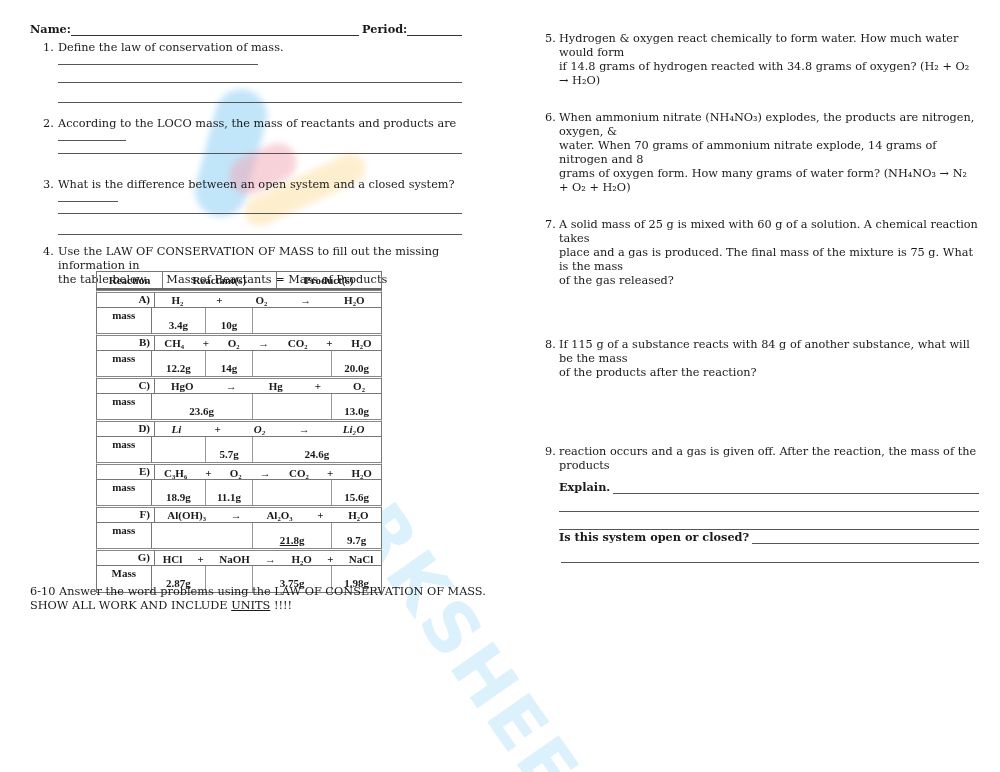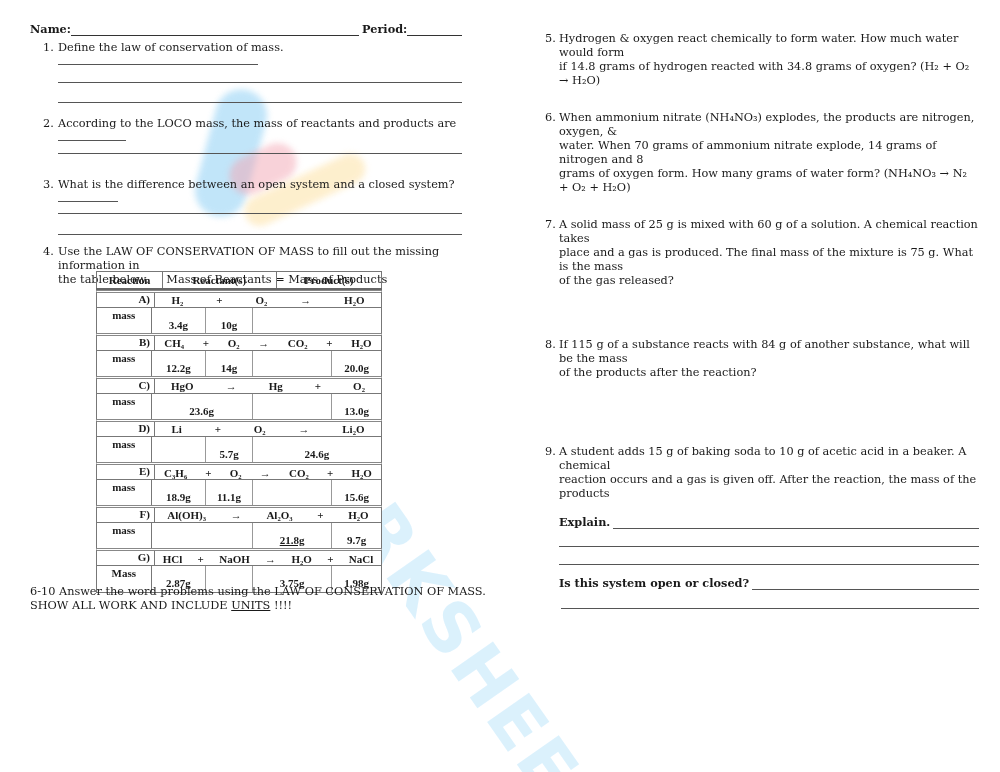--- a/index.html
+++ b/index.html
@@ -146,21 +146,21 @@
       <div style="display: flex; height: 26px; border-right: 1px solid rgb(119, 119, 119); border-bottom: 1px solid rgb(119, 119, 119); border-left: 1px solid rgb(119, 119, 119); border-image: initial; border-top: none; background: rgb(255, 255, 255);">
         <div style="width: 57px; text-align: center; border-right: 1px solid rgb(119, 119, 119); padding-top: 1px; box-sizing: border-box;">mass</div>
         <div style="width: 106px; box-sizing: border-box; border-right: 1px solid rgb(153, 153, 153); display: flex; align-items: flex-end; justify-content: center; padding-bottom: 3px;">23.6g</div>
         <div style="width: 83px; box-sizing: border-box; border-right: 1px solid rgb(153, 153, 153); display: flex; align-items: flex-end; justify-content: center; padding-bottom: 3px;"></div>
         <div style="width: 51px; box-sizing: border-box; border-right: none; display: flex; align-items: flex-end; justify-content: center; padding-bottom: 3px;">13.0g</div>
       </div>
     </div>
     <div style="position: absolute; left: 0px; top: 129px; width: 286px; font-family: &quot;Liberation Serif&quot;, &quot;DejaVu Serif&quot;, serif; font-weight: bold; font-size: 11px;">
       <div style="display: flex; height: 14px; border-width: 3px 1px 1px; border-style: double solid solid; border-color: rgb(136, 136, 136) rgb(119, 119, 119) rgb(119, 119, 119); border-image: initial; background: rgb(255, 255, 255);">
         <div style="width:53px;text-align:right;padding-right:4px;border-right:1px solid #777;">D)</div>
-        <div style="flex:1;display:flex;justify-content:space-around;align-items:center;">
+        <div style="flex:1;display:flex;justify-content:space-around;align-items:center;font-style:italic;">
           <span>Li</span>
           <span>+</span>
           <span>O₂</span>
           <span>→</span>
           <span>Li₂O</span>
         </div>
       </div>
       <div style="display: flex; height: 26px; border-right: 1px solid rgb(119, 119, 119); border-bottom: 1px solid rgb(119, 119, 119); border-left: 1px solid rgb(119, 119, 119); border-image: initial; border-top: none; background: rgb(255, 255, 255);">
         <div style="width: 57px; text-align: center; border-right: 1px solid rgb(119, 119, 119); padding-top: 1px; box-sizing: border-box;">mass</div>
         <div style="width: 57px; box-sizing: border-box; border-right: 1px solid rgb(153, 153, 153); display: flex; align-items: flex-end; justify-content: center; padding-bottom: 3px;"></div>
@@ -253,27 +253,26 @@
     <div>place and a gas is produced. The final mass of the mixture is 75 g. What is the mass</div>
     <div>of the gas released?</div>
   </div>
   <div class="rq" style="top:306px">
     <span class="num">8.</span>
     <div>If 115 g of a substance reacts with 84 g of another substance, what will be the mass</div>
     <div>of the products after the reaction?</div>
   </div>
   <div class="rq" style="top:413px">
     <span class="num">9.</span>
-    <div>A student adds 15 g of baking soda to 10 g of acetic acid in a beaker. A chemical</div>
     <div>reaction occurs and a gas is given off. After the reaction, the mass of the products</div>
-    <div style="margin-top:14px;display:flex;align-items:flex-end">
+    <div style="margin-top:7px;display:flex;align-items:flex-end">
       <span class="bold">Explain.</span>
       <span class="line" style="flex:1;margin-left:3px"></span>
     </div>
     <div class="line" style="margin-top:17px"></div>
     <div class="line" style="margin-top:17px"></div>
-    <div style="margin-top:11px;display:flex;align-items:flex-end">
+    <div style="margin-top:0;display:flex;align-items:flex-end">
       <span class="bold">Is this system open or closed?</span>
       <span class="line" style="flex:1;margin-left:3px"></span>
     </div>
     <div class="line" style="margin-top:18px;margin-left:2px"></div>
   </div>
 </div>
 
 </body></html>

